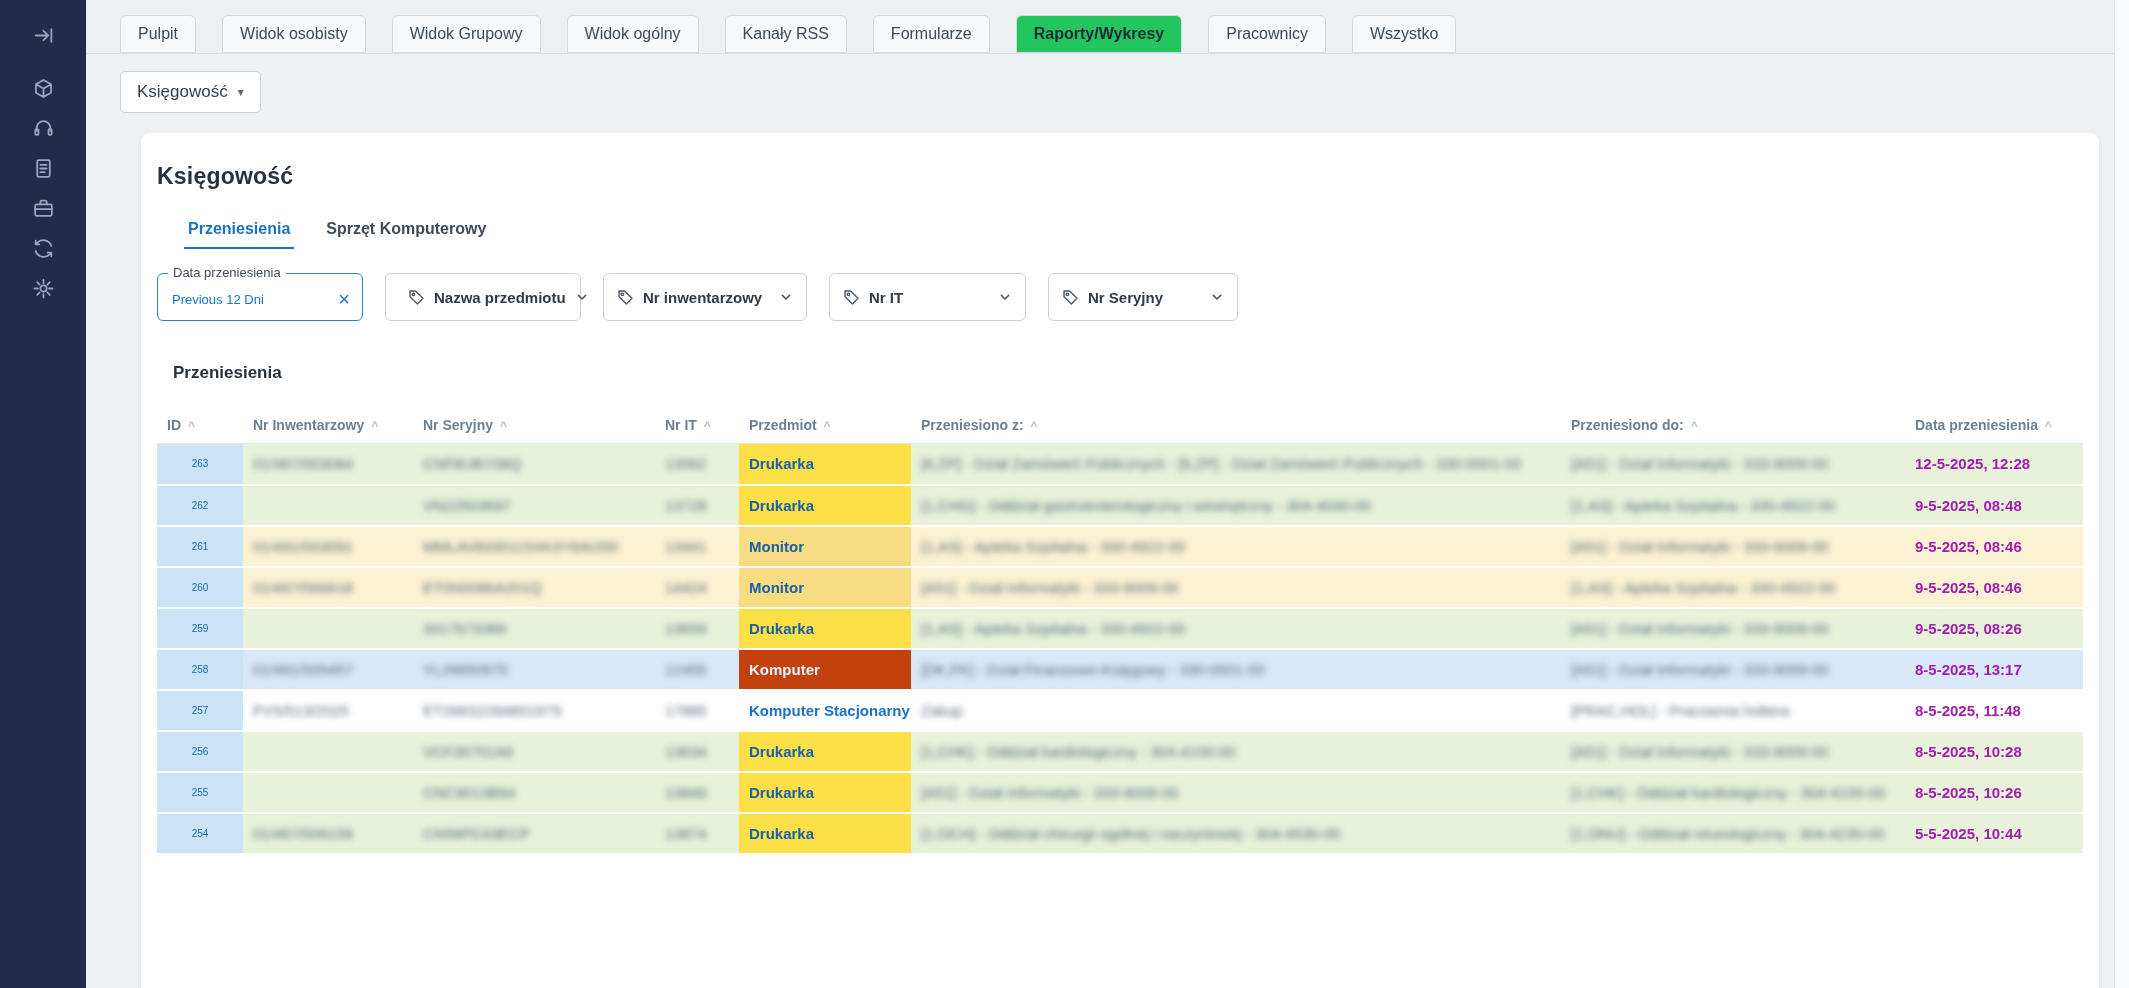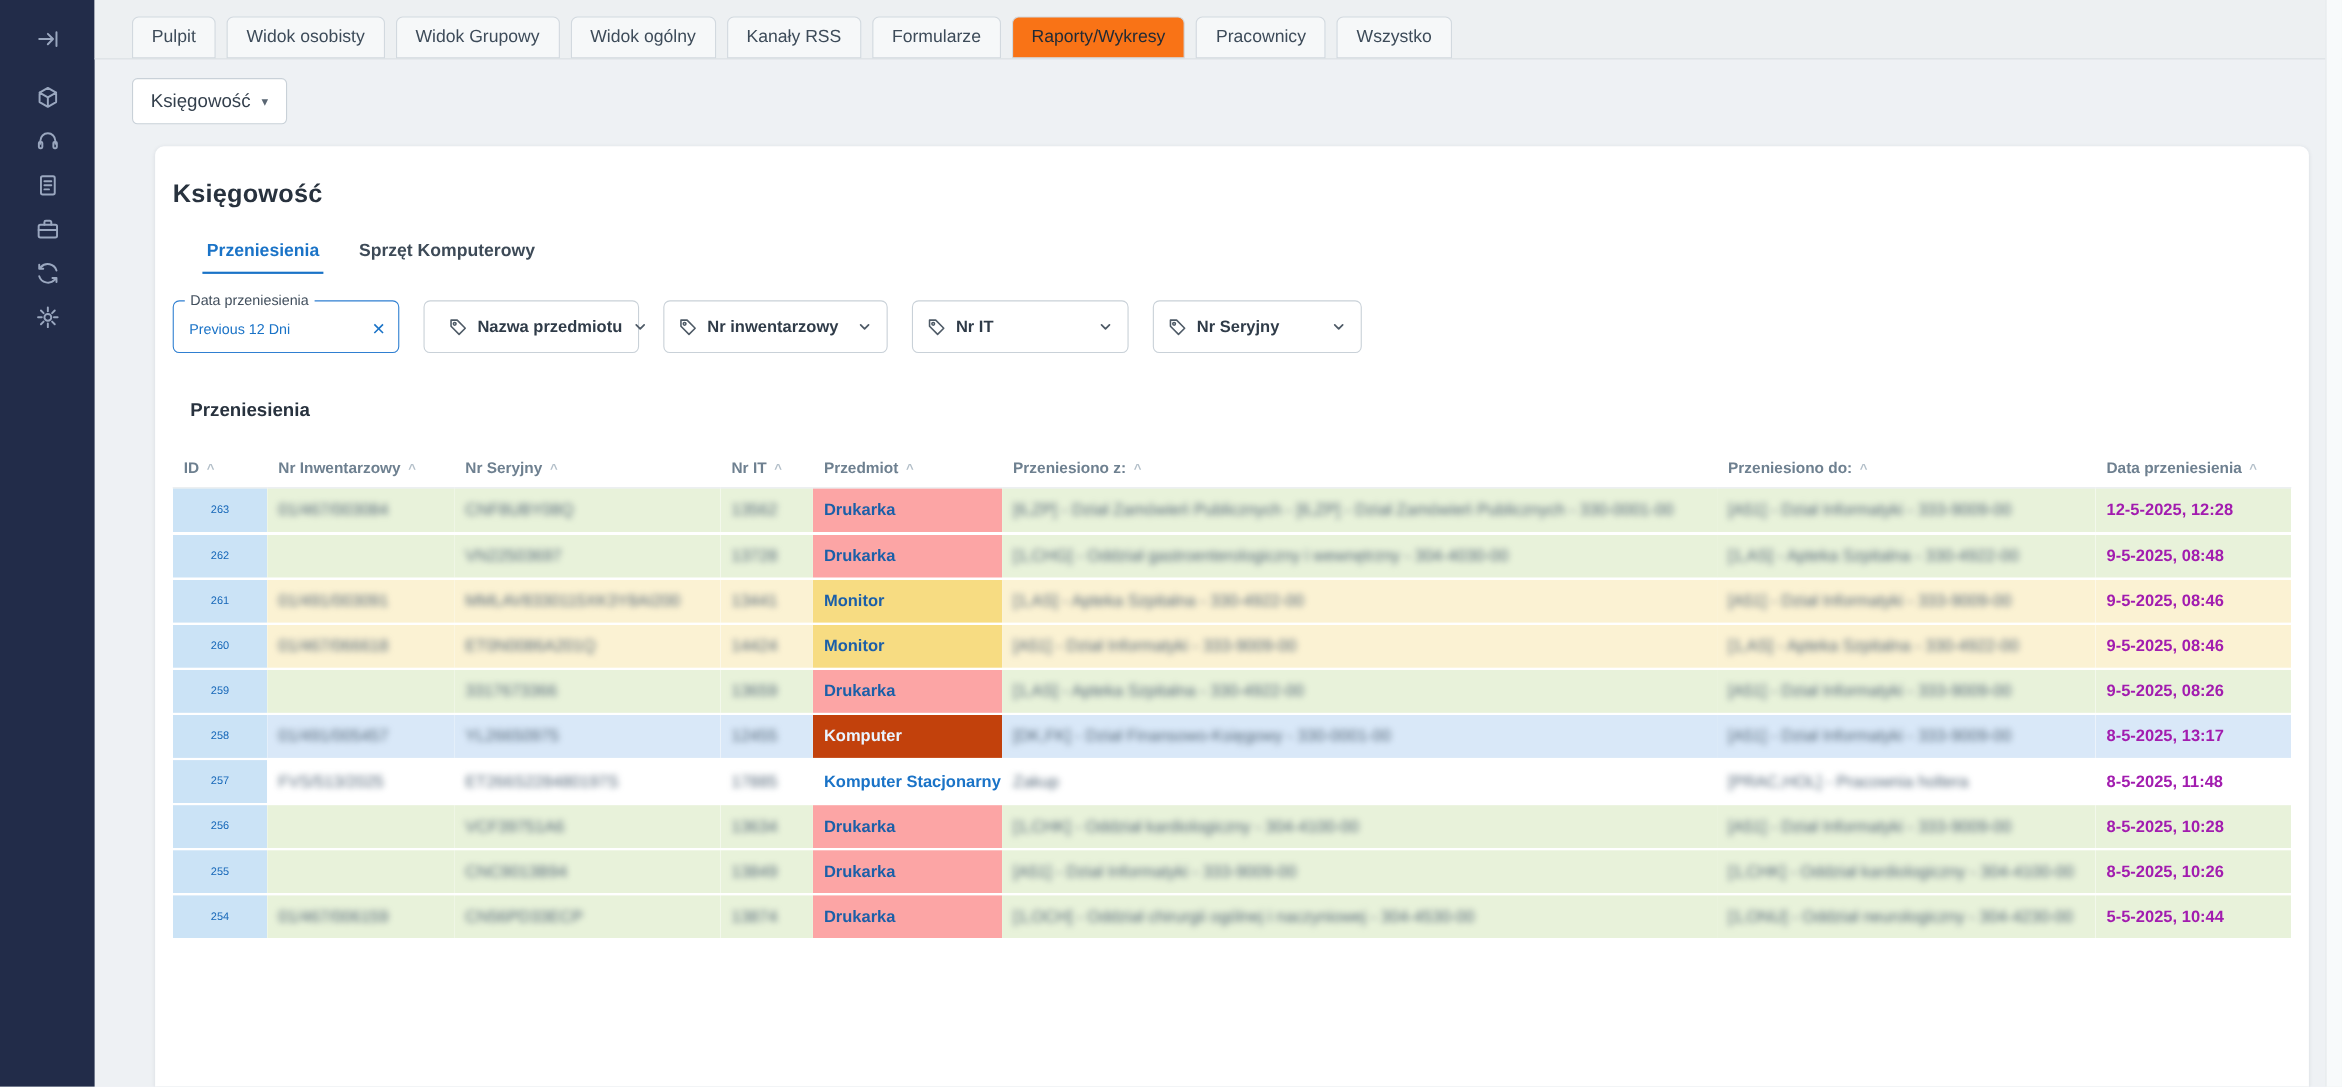--- a/index.html
+++ b/index.html
@@ -7,23 +7,23 @@
   .app{display:flex;width:2129px;height:988px;position:relative}
 
   
   .sidebar{width:86px;background:#222c49;flex-shrink:0;display:flex;flex-direction:column;align-items:center;padding-top:15px}
   .side-icon{width:40px;height:40px;display:flex;align-items:center;justify-content:center;color:#9aa7bf;cursor:pointer}
   .side-icon.first{margin-bottom:13px}
   .side-icon svg{width:23px;height:23px;stroke:currentColor;fill:none;stroke-width:1.7;stroke-linecap:round;stroke-linejoin:round}
 
   
   .main{flex:1;display:flex;flex-direction:column;min-width:0}
-  .tabstrip{background:#edf0f2;border-bottom:1px solid #d9dee3;padding:15px 0 0 34px;display:flex;gap:10px;align-items:flex-end}
+  .tabstrip{background:#edf0f2;border-bottom:1px solid #d9dee3;padding:15px 0 0 34px;display:flex;gap:26px;align-items:flex-end}
   .tab{height:38px;display:flex;align-items:center;padding:0 17px;background:#f6f8f9;border:1px solid #d2d9df;border-radius:6px 6px 0 0;font-size:16px;color:#3d4b59;cursor:pointer;white-space:nowrap}
-  .tab.active{background:#f97316;font-weight:normal;color:#1f2a36}
+  .tab.active{background:#22c55e;font-weight:bold;color:#1f2a36}
 
   .subbar{padding:17px 0 0 34px}
   .cat-btn{display:inline-flex;align-items:center;gap:10px;height:42px;padding:0 16px;background:#fff;border:1px solid #c9d1d8;border-radius:5px;font-size:17px;color:#333f4c;cursor:pointer;font-family:inherit}
   .cat-btn .caret{font-size:12px;color:#5a6673}
 
   
   .card{margin:20px 30px 0 55px;background:#fff;border-radius:8px 8px 0 0;box-shadow:0 1px 4px rgba(25,39,57,.10);flex:1;padding:0 16px;overflow:hidden}
   .page-title{margin:30px 0 0 0;font-size:23px;color:#28323e;font-weight:bold;letter-spacing:.2px}
 
   .card-tabs{display:flex;gap:28px;margin:30px 0 0 27px}
@@ -47,21 +47,21 @@
   table.transfers{border-collapse:collapse;table-layout:fixed;width:100%;margin-top:28px}
   .transfers th{font-size:14px;color:#6e8090;font-weight:bold;text-align:left;padding:6px 10px 10px;white-space:nowrap;overflow:hidden;border-bottom:1px solid #e4e8eb}
   .transfers th .sort{color:#b3bfc9;font-size:12px;margin-left:3px}
   .transfers td{height:41px;font-size:15px;padding:0 10px;white-space:nowrap;overflow:hidden;border-bottom:2px solid #fff;color:#455664;vertical-align:middle}
   tr.row-green td{background:#e8f2da}
   tr.row-yellow td{background:#fbf2d3}
   tr.row-blue td{background:#d9e8f8}
   tr.row-white td{background:#fff}
   .transfers td.id-cell{background:#cbe3f6;color:#1667b8;text-align:center;font-size:10px;cursor:pointer}
   .transfers td.chip{font-weight:bold;color:#1b5fa8}
-  .transfers td.chip-green{background:#fca5a5}
+  .transfers td.chip-green{background:#fde047}
   .transfers td.chip-yellow{background:#f7dc82}
   .transfers td.chip-blue{background:#c2410c;color:#eaf4ff}
   .transfers td.chip-none{color:#1a73c7}
   .transfers td.blur span{display:inline-block;filter:blur(3px);color:#55687a}
   .transfers td.date-cell{color:#a21caf;font-weight:bold}
 
   
   .scroll-track{position:absolute;right:0;top:0;width:15px;height:100%;background:#f8fafb;border-left:1px solid #e2e6e9;cursor:pointer}
 </style>
 </head>

